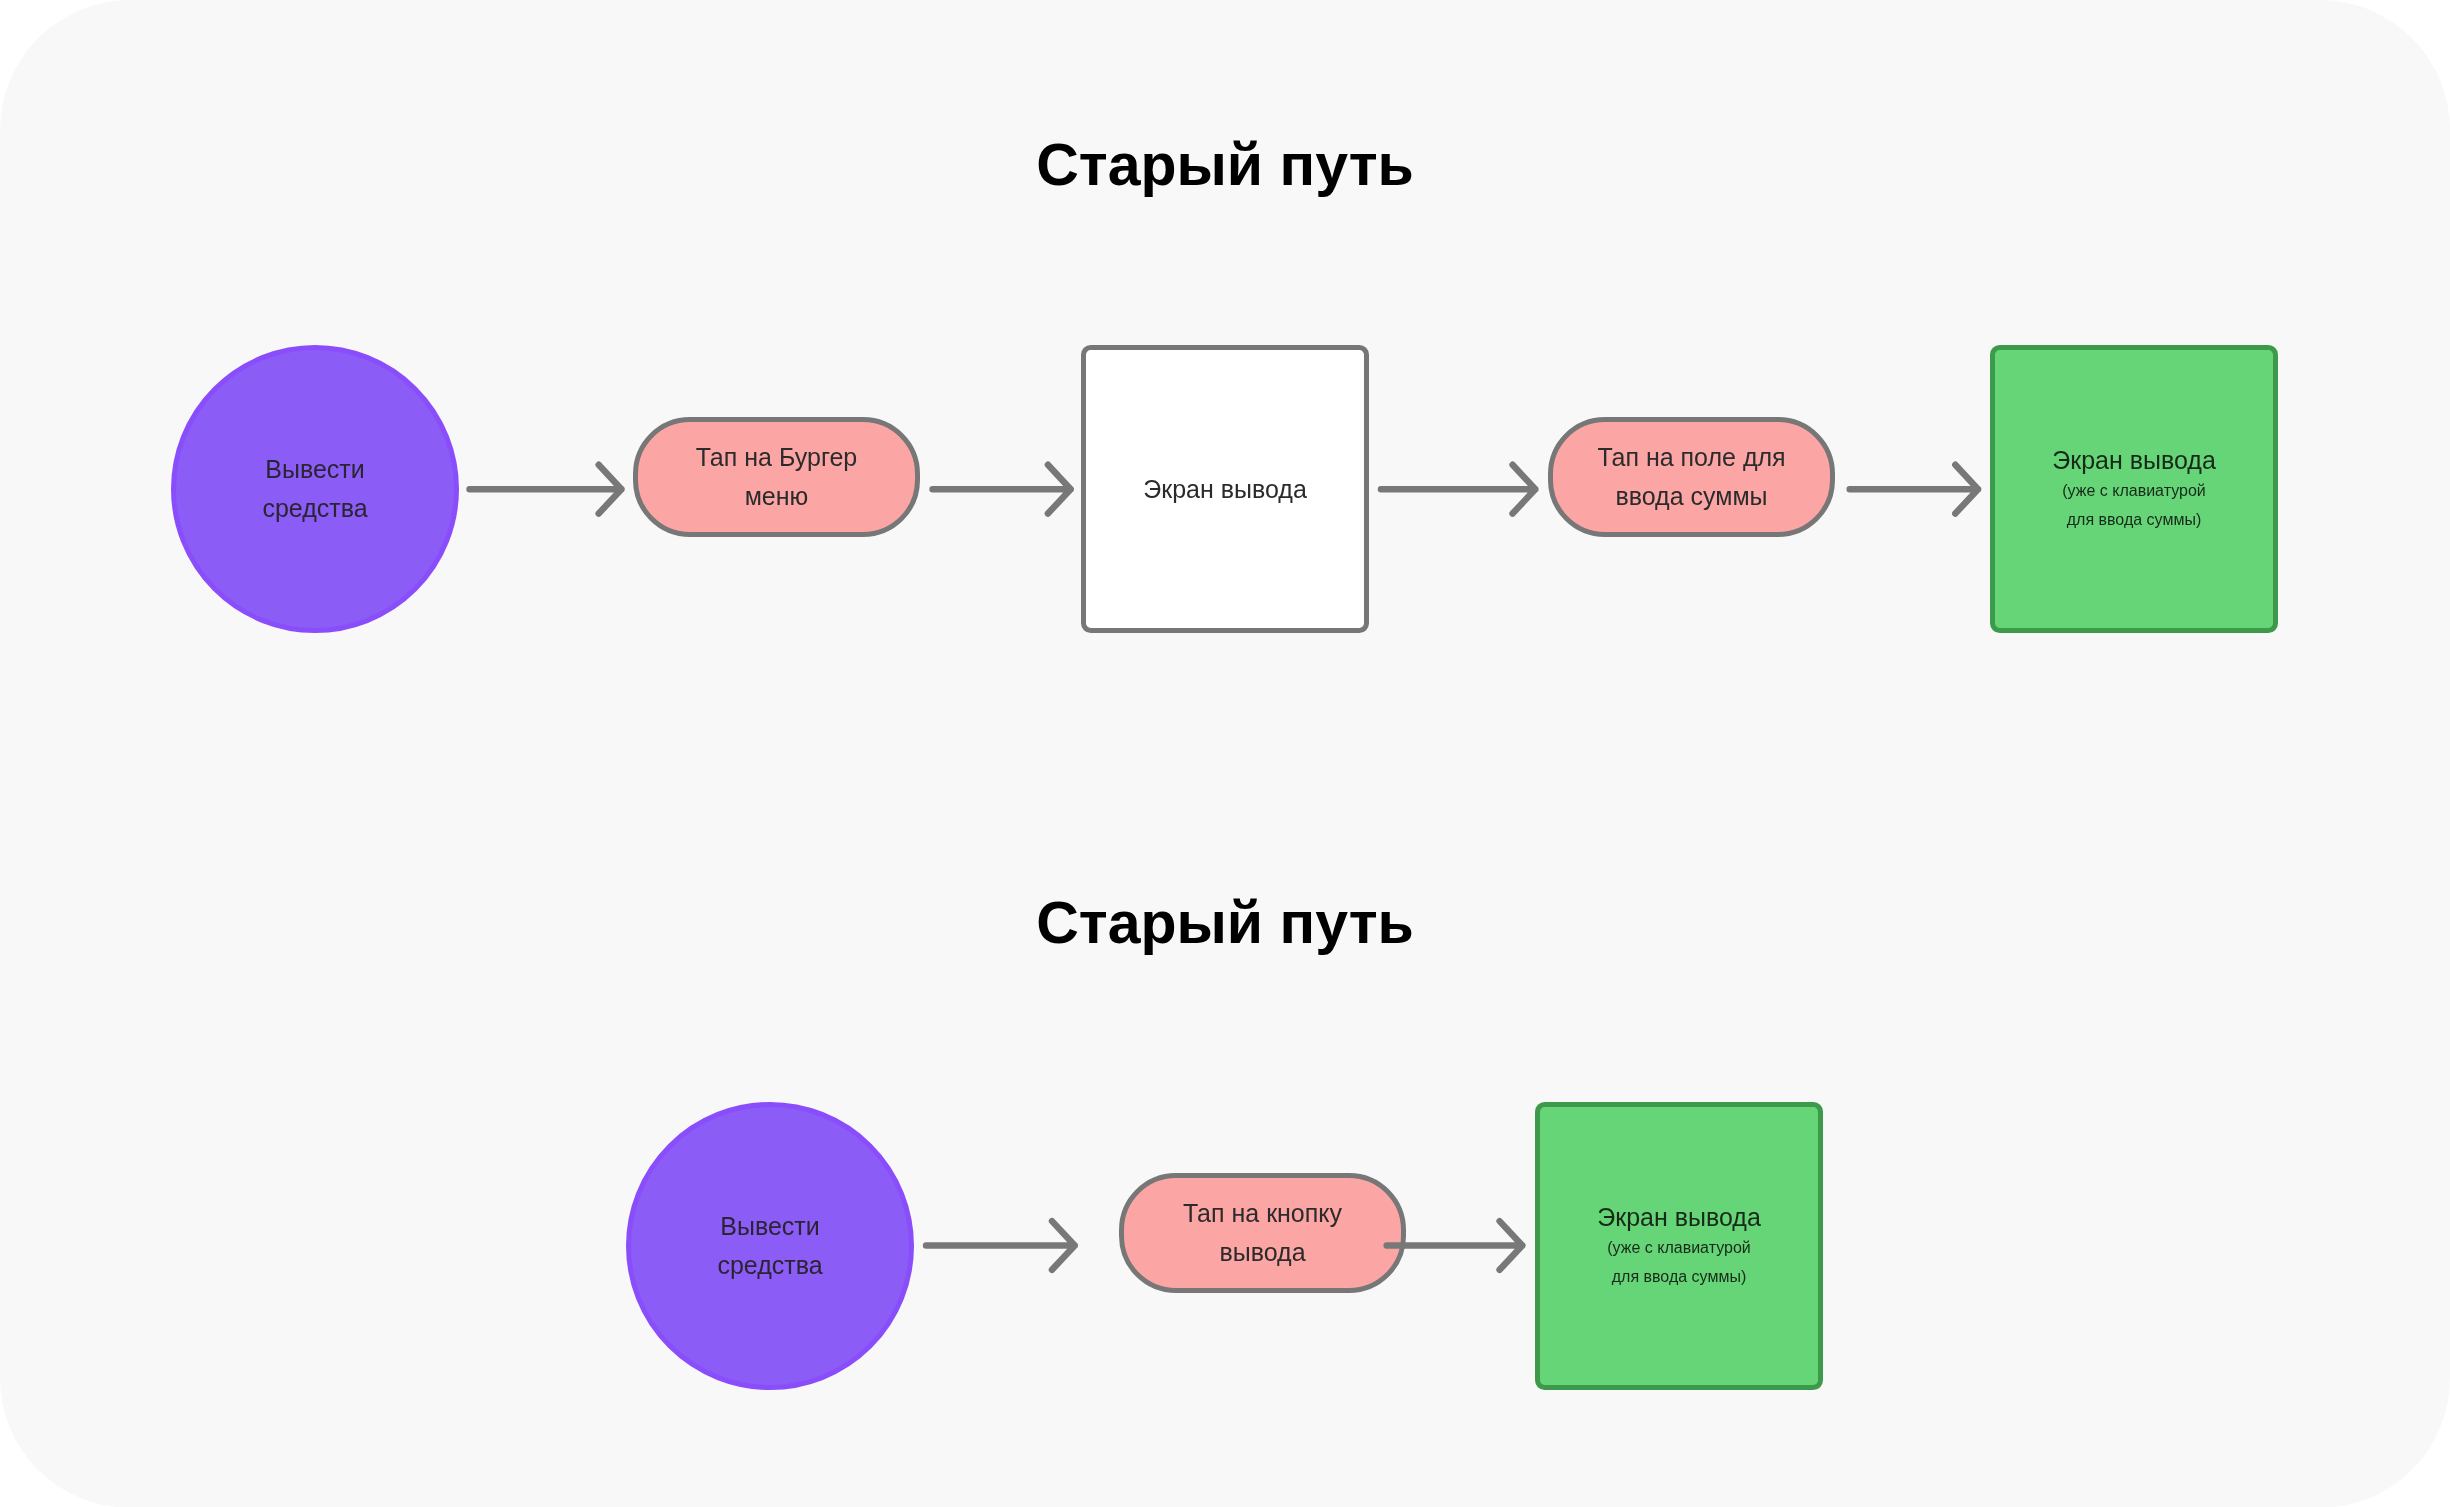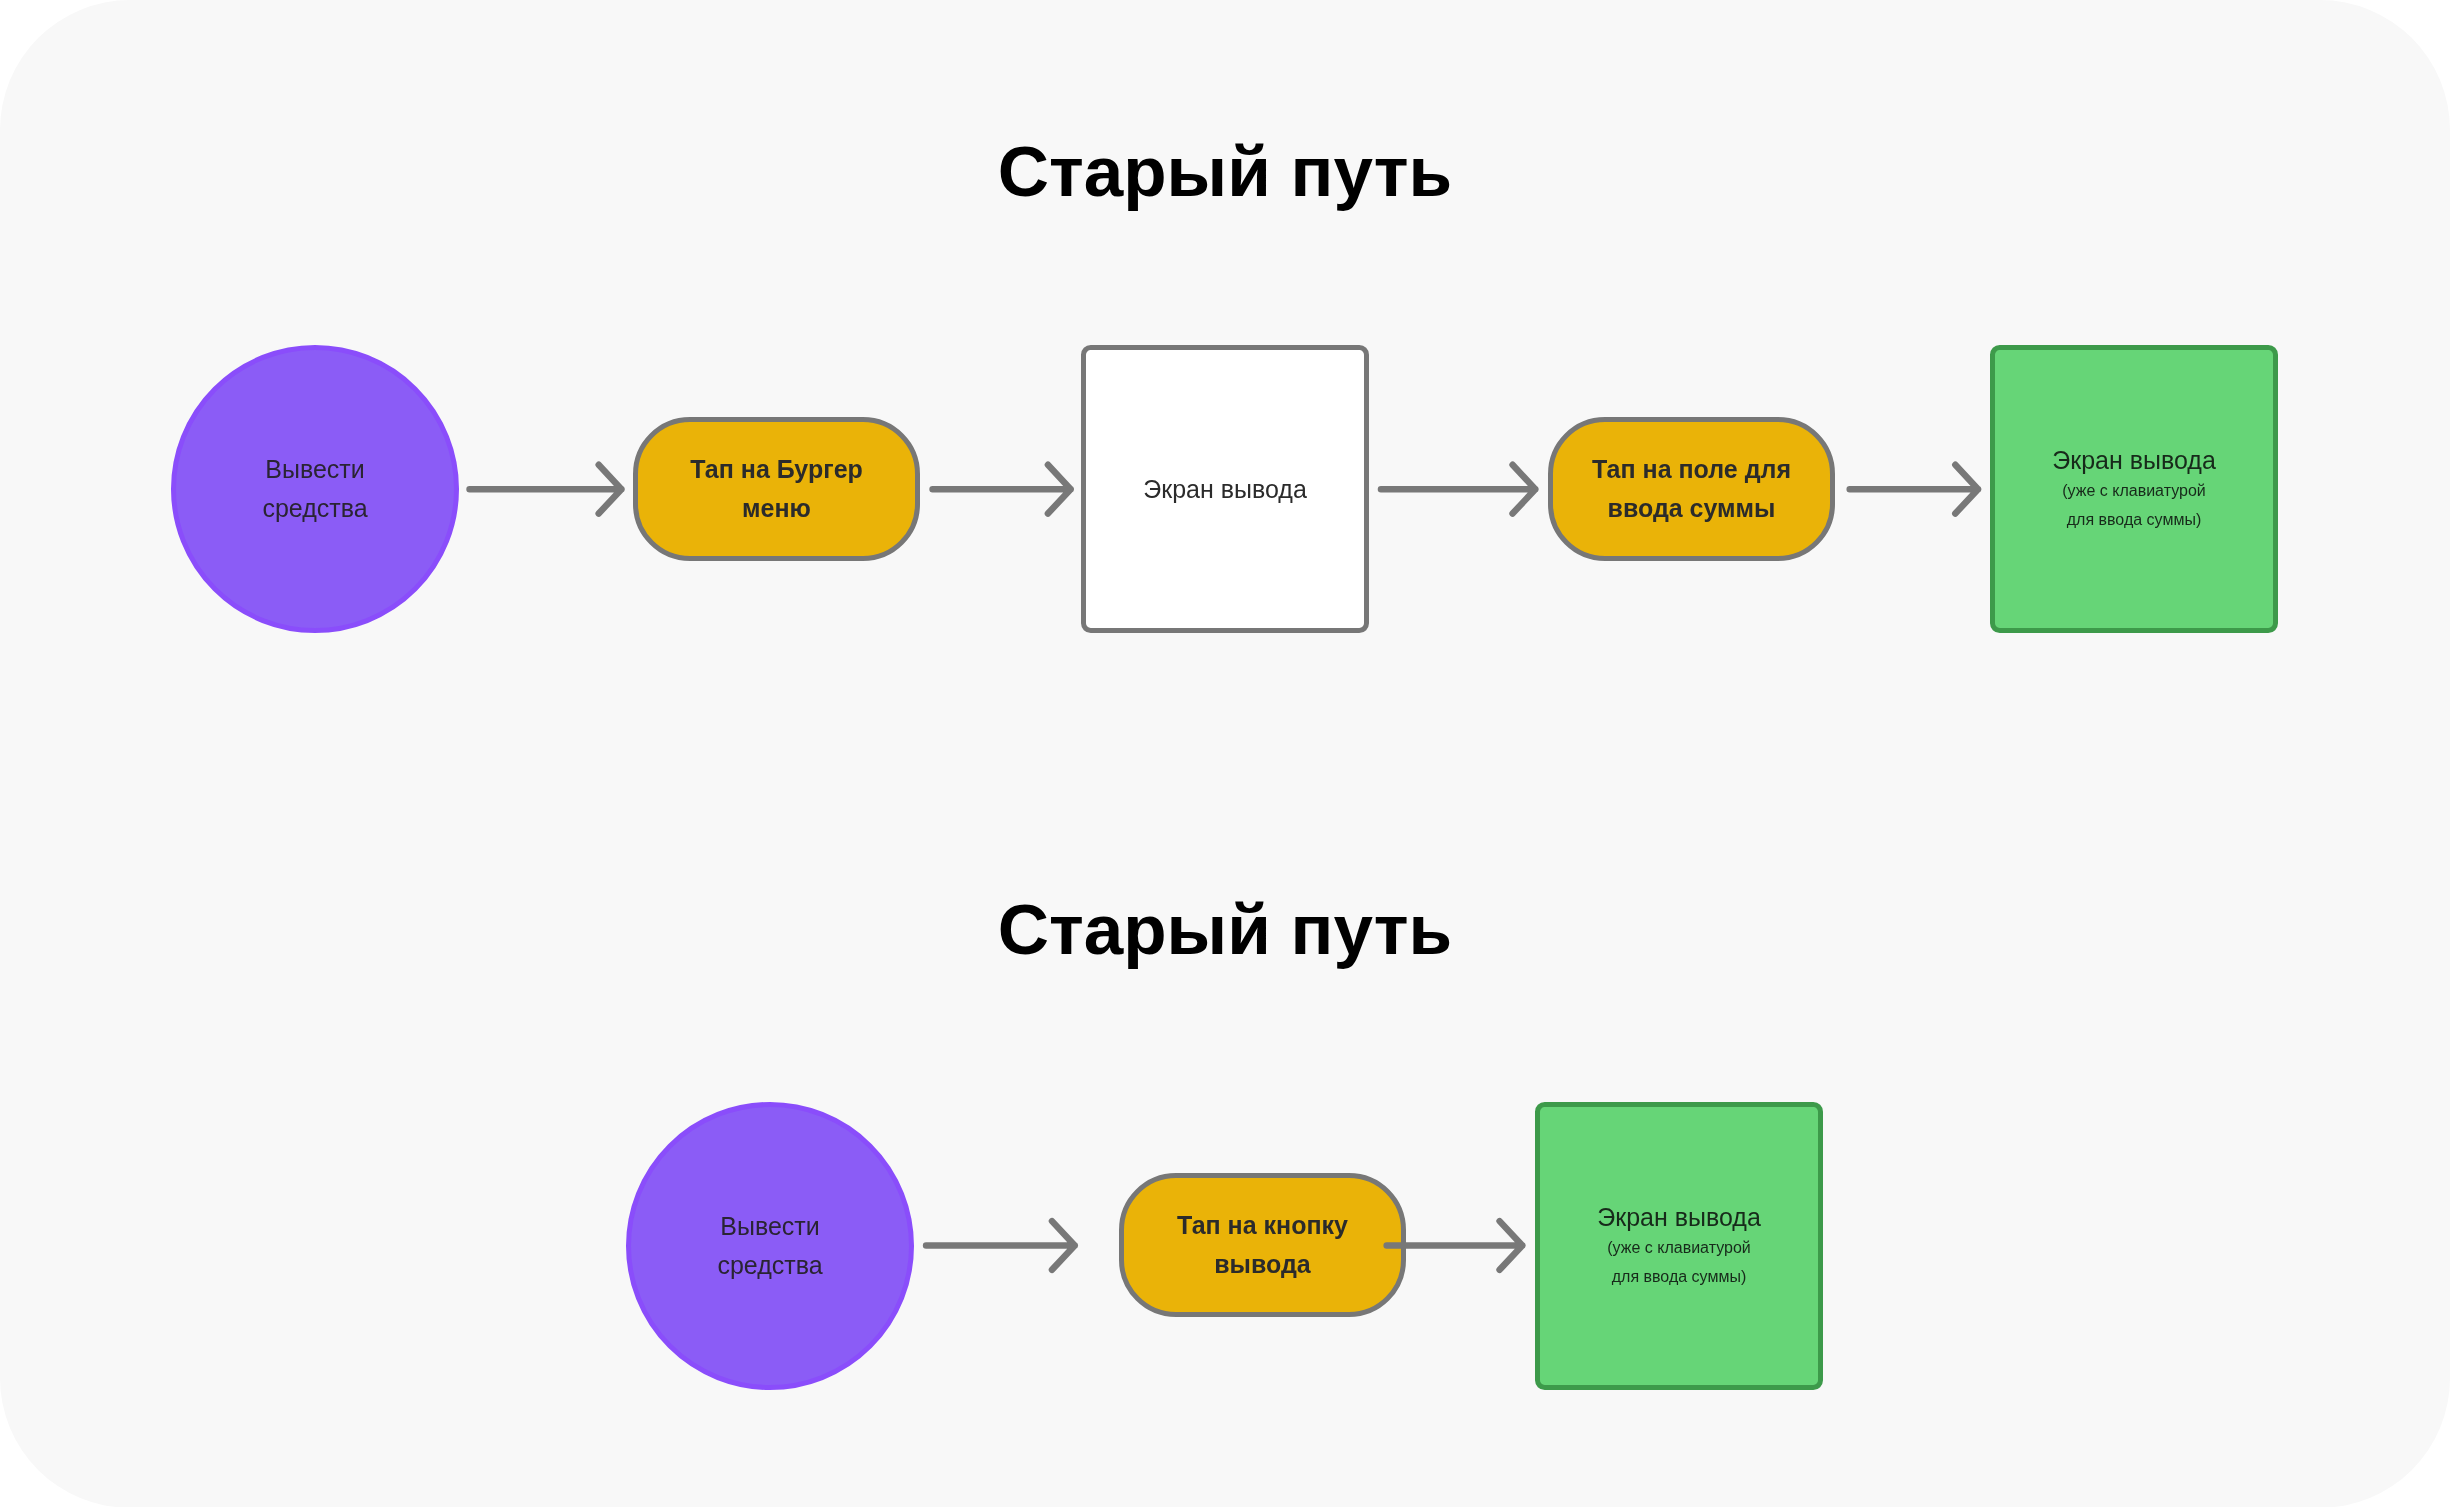--- a/index.html
+++ b/index.html
@@ -1,29 +1,29 @@
 <!DOCTYPE html>
 <html style="font-size:13px"><head>
 <meta charset="utf-8">
 <style>
   html, body { margin: 0; padding: 0; background: #ffffff; }
   body { width: 2450px; height: 1508px; position: relative; overflow: hidden;
          font-family: "Liberation Sans", "DejaVu Sans", sans-serif; }
   .canvas { position: absolute; left: 0; top: 0; width: 2450px; height: 1508px;
             background: #f8f8f8; border-radius: 130px; }
   .title { position: absolute; left: 0; width: 2450px; text-align: center;
-           font-weight: bold; font-size: 71px; color: #000; line-height: 1; }
+           font-weight: bold; font-size: 59px; color: #000; line-height: 1; }
   .node { position: absolute; box-sizing: border-box; display: flex;
           align-items: center; justify-content: center; text-align: center;
           color: #2b2b2b; font-size: 25px; line-height: 39px; }
   .node .label { white-space: pre-line; }
   .circle { width: 288px; height: 288px; border-radius: 50%;
             background: #8b5cf6; border: 5.7px solid #8a4dfb; color: #2a2433; }
-  .pill { width: 287px; height: 144px; border-radius: 57px;
-          background: #eab308; border: 5.7px solid #777777; font-weight: bold; }
+  .pill { width: 287px; height: 120px; border-radius: 57px;
+          background: #fca5a5; border: 5.7px solid #777777; }
   .rect { width: 288px; height: 288px; border-radius: 9.7px;
           background: #ffffff; border: 5.7px solid #777777; }
   .green { width: 288px; height: 288px; border-radius: 9.7px;
            background: #66d577; border: 5.7px solid #3d9a4a; color: #172a1a;
            flex-direction: column; }
   .green .label { font-size: 25px; line-height: 32.5px; }
   .green .sub { font-size: 16px; line-height: 29px; white-space: pre-line; }
   svg.arrows { position: absolute; left: 0; top: 0; width: 2450px; height: 1508px; pointer-events: none; }
   svg.arrows path { fill: none; stroke: #787878; stroke-width: 8; stroke-linecap: round; stroke-linejoin: round; }
 </style>

